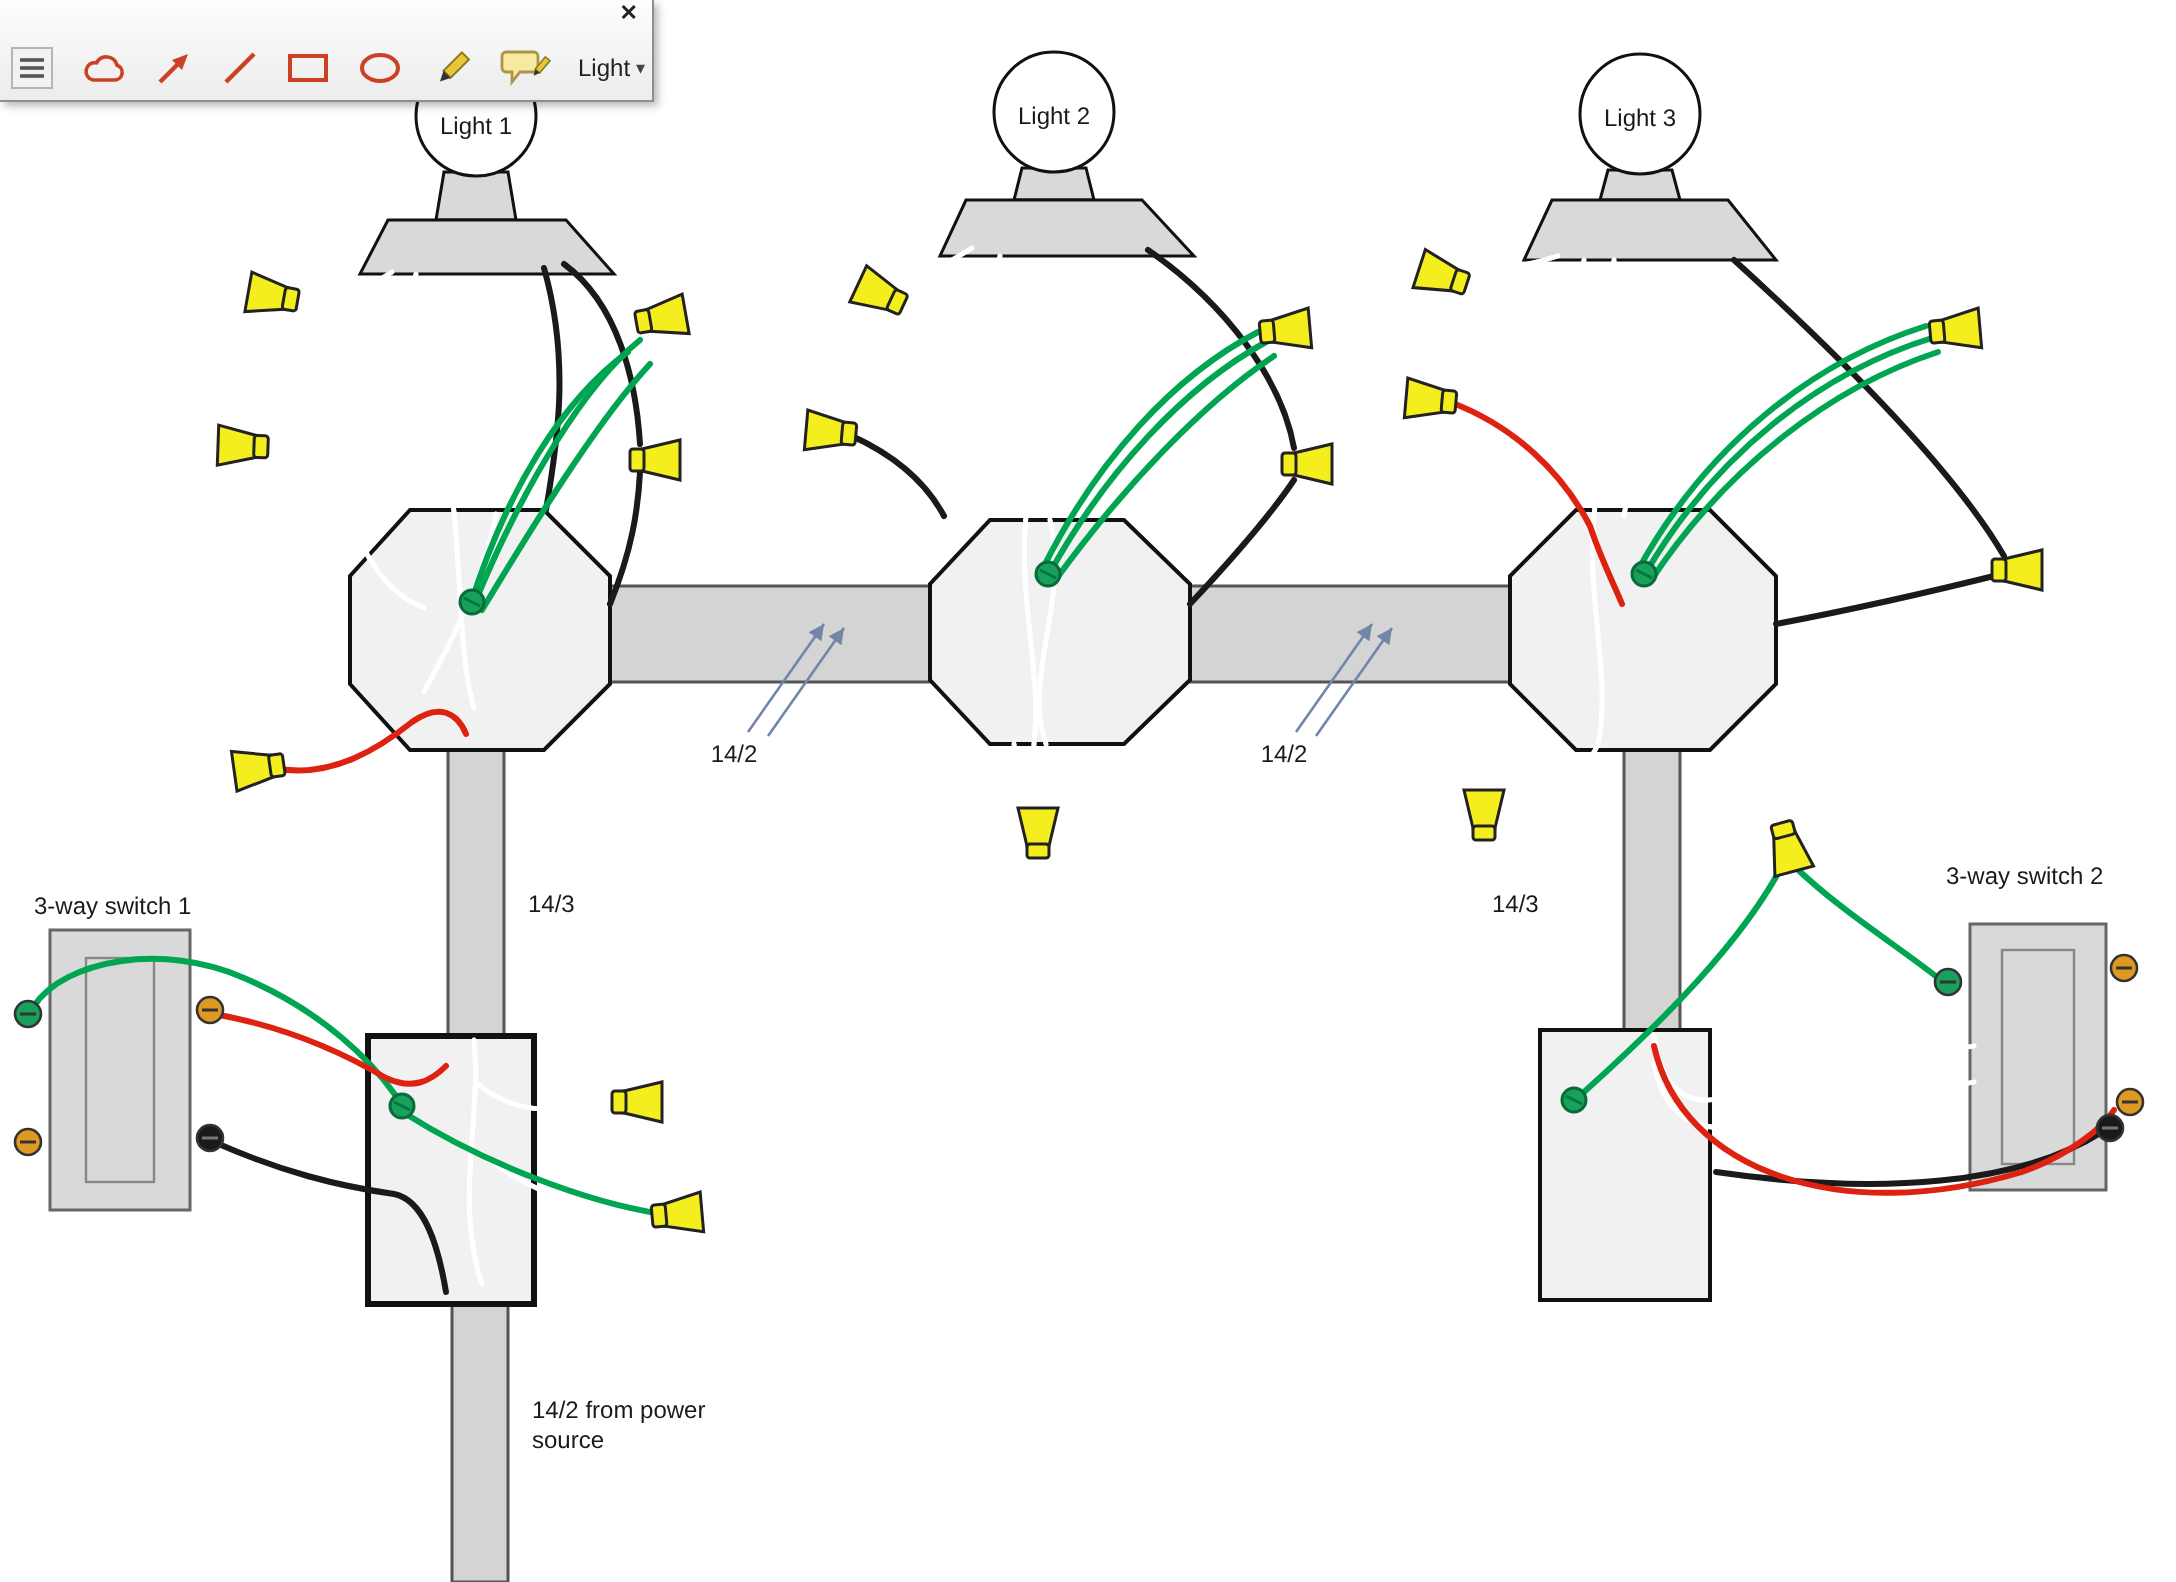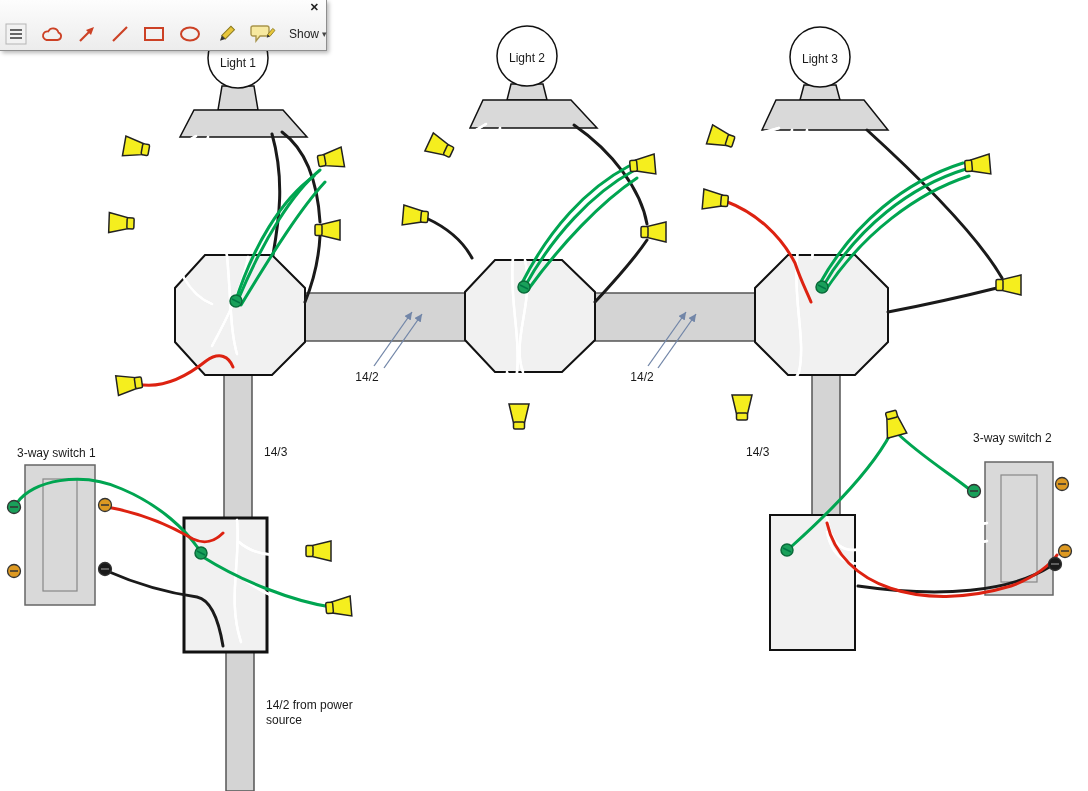--- a/index.html
+++ b/index.html
@@ -307,19 +307,19 @@
       <button>
         <svg width="26" height="22" viewBox="0 0 26 22">
           <path d="M3,3 h14 a2,2 0 0 1 2,2 v6 a2,2 0 0 1 -2,2 h-7 l-4,5 v-5 h-3 a2,2 0 0 1 -2,-2 v-6 a2,2 0 0 1 2,-2 z" fill="#f7e9a0" stroke="#a9954b" stroke-width="1.4"></path>
           <g transform="rotate(40 20 11)">
             <rect x="18.5" y="5" width="3" height="8" fill="#e8c63a" stroke="#8a7a20" stroke-width="0.8"></rect>
             <polygon points="18.5,13 21.5,13 20,16" fill="#333"></polygon>
           </g>
         </svg>
       </button>
       <button class="show">
-        <span>Show</span>
+        <span>Light</span>
         <span class="caret">▾</span>
       </button>
     </div>
   </div>
 
 </div>
 
 </body></html>

